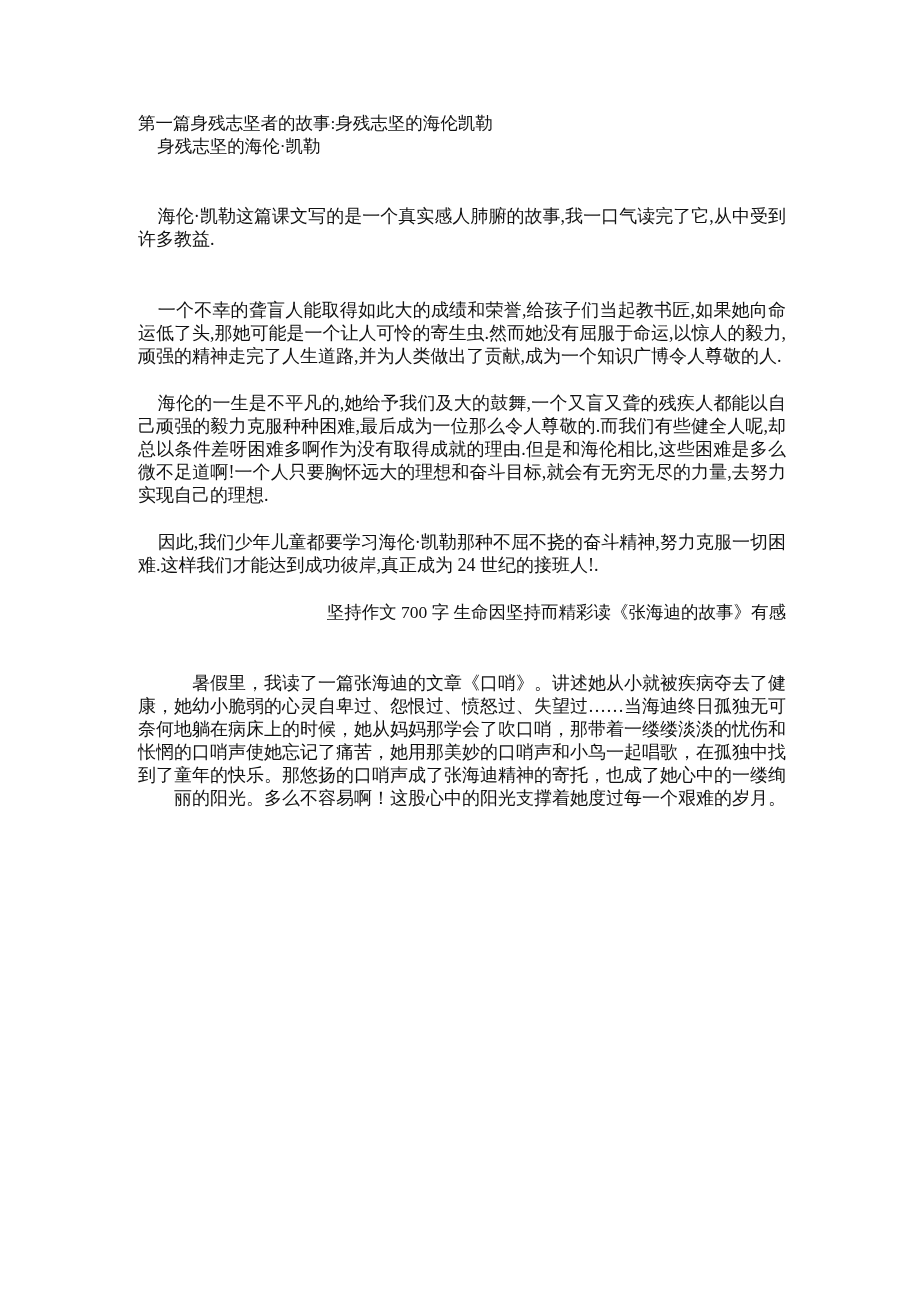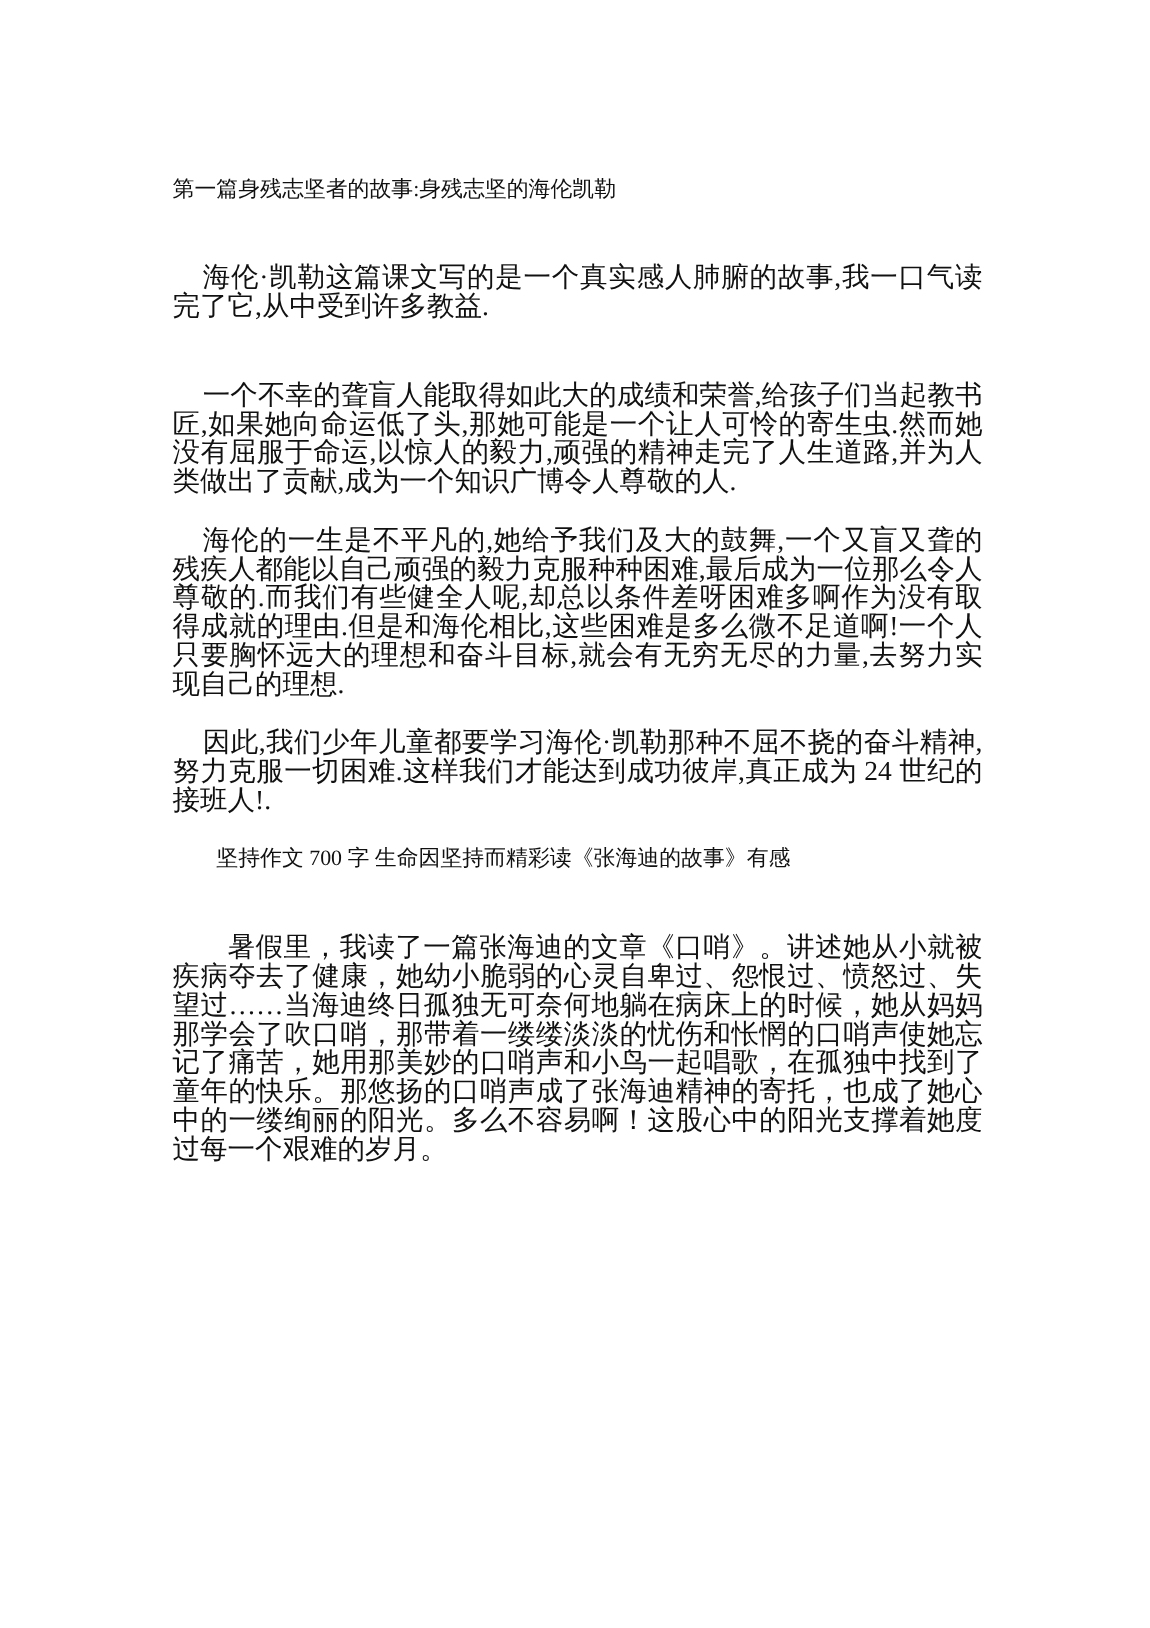--- a/index.html
+++ b/index.html
@@ -1,30 +1,31 @@
 <!DOCTYPE html>
 <html><head>
 <meta charset="utf-8">
 <style>
   html, body { margin: 0; padding: 0; background: #ffffff; }
   body { width: 920px; height: 1302px; position: relative; overflow: hidden;
          font-family: "Liberation Serif", "DejaVu Serif", serif; color: #111; }
-  .page { position: absolute; left: 138px; top: 112px; width: 648px; margin-top: 28px; }
+  .page { position: absolute; left: 138px; top: 112px; width: 648px; }
   .line { font-size: 17.5px; line-height: 23px; white-space: normal; margin: 0; }
-  .p { font-size: 22px; line-height: 23px; margin: 0; text-align: justify; text-justify: inter-character; }
+  .p { font-size: 18px; line-height: 23px; margin: 0; text-align: justify; text-justify: inter-character; }
   .ind1 { text-indent: 1.1em; }
-  .ind2 { text-indent: 2em; }
+  .ind2 { text-indent: 2em; text-align: right; }
   .gap { height: 24px; }
   .gapL { height: 23px; }
 </style>
 </head>
 <body>
 
 <div class="page">
   <p class="line">第一篇身残志坚者的故事:身残志坚的海伦凯勒</p>
+  <p class="line ind1">身残志坚的海伦·凯勒</p>
   <div class="gap"></div>
   <div class="gapL"></div>
   <p class="p ind1">海伦·凯勒这篇课文写的是一个真实感人肺腑的故事,我一口气读完了它,从中受到许多教益.</p>
   <div class="gap"></div>
   <div class="gap"></div>
   <p class="p ind1">一个不幸的聋盲人能取得如此大的成绩和荣誉,给孩子们当起教书匠,如果她向命运低了头,那她可能是一个让人可怜的寄生虫.然而她没有屈服于命运,以惊人的毅力,顽强的精神走完了人生道路,并为人类做出了贡献,成为一个知识广博令人尊敬的人.</p>
   <div class="gap"></div>
   <p class="p ind1">海伦的一生是不平凡的,她给予我们及大的鼓舞,一个又盲又聋的残疾人都能以自己顽强的毅力克服种种困难,最后成为一位那么令人尊敬的.而我们有些健全人呢,却总以条件差呀困难多啊作为没有取得成就的理由.但是和海伦相比,这些困难是多么微不足道啊!一个人只要胸怀远大的理想和奋斗目标,就会有无穷无尽的力量,去努力实现自己的理想.</p>
   <div class="gap"></div>
   <p class="p ind1">因此,我们少年儿童都要学习海伦·凯勒那种不屈不挠的奋斗精神,努力克服一切困难.这样我们才能达到成功彼岸,真正成为 24 世纪的接班人!.</p>

